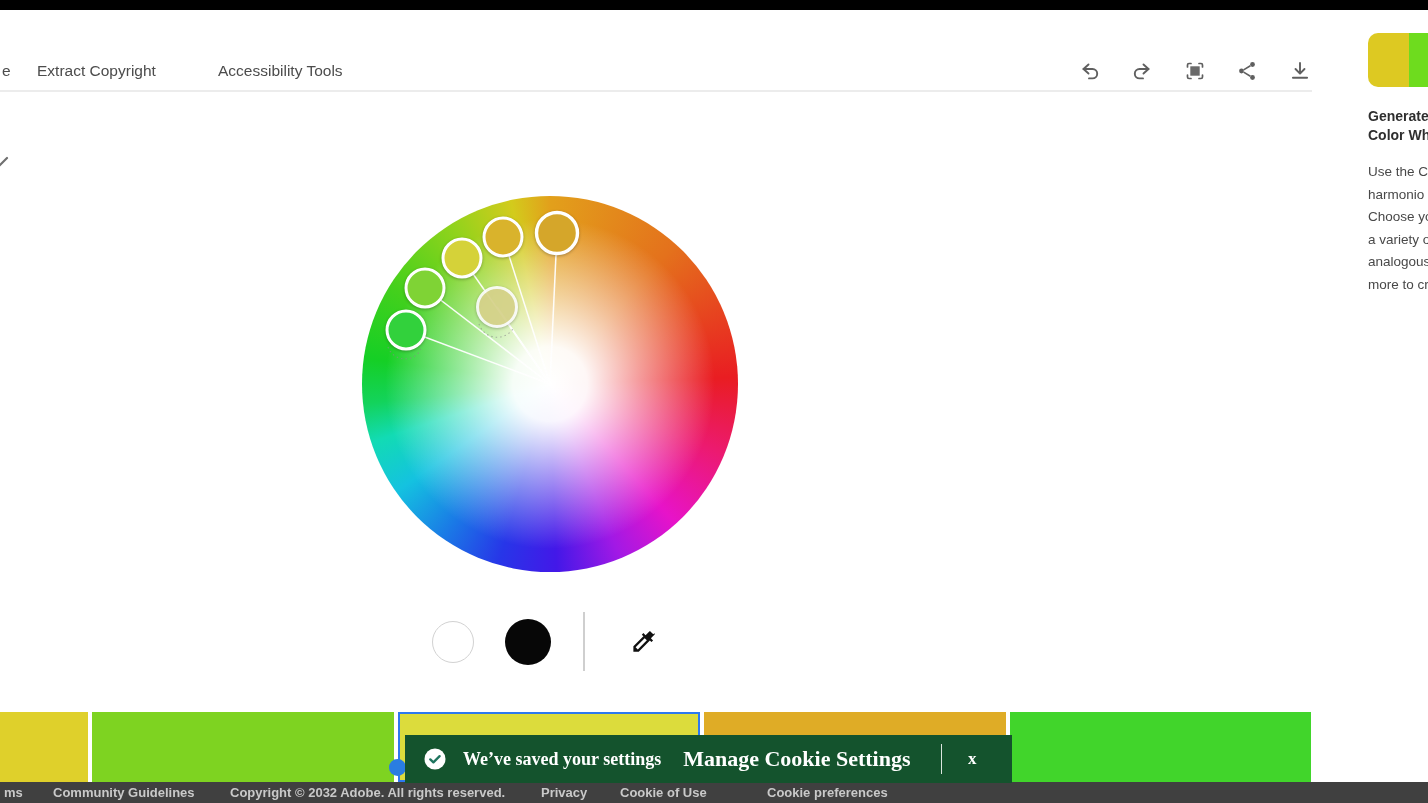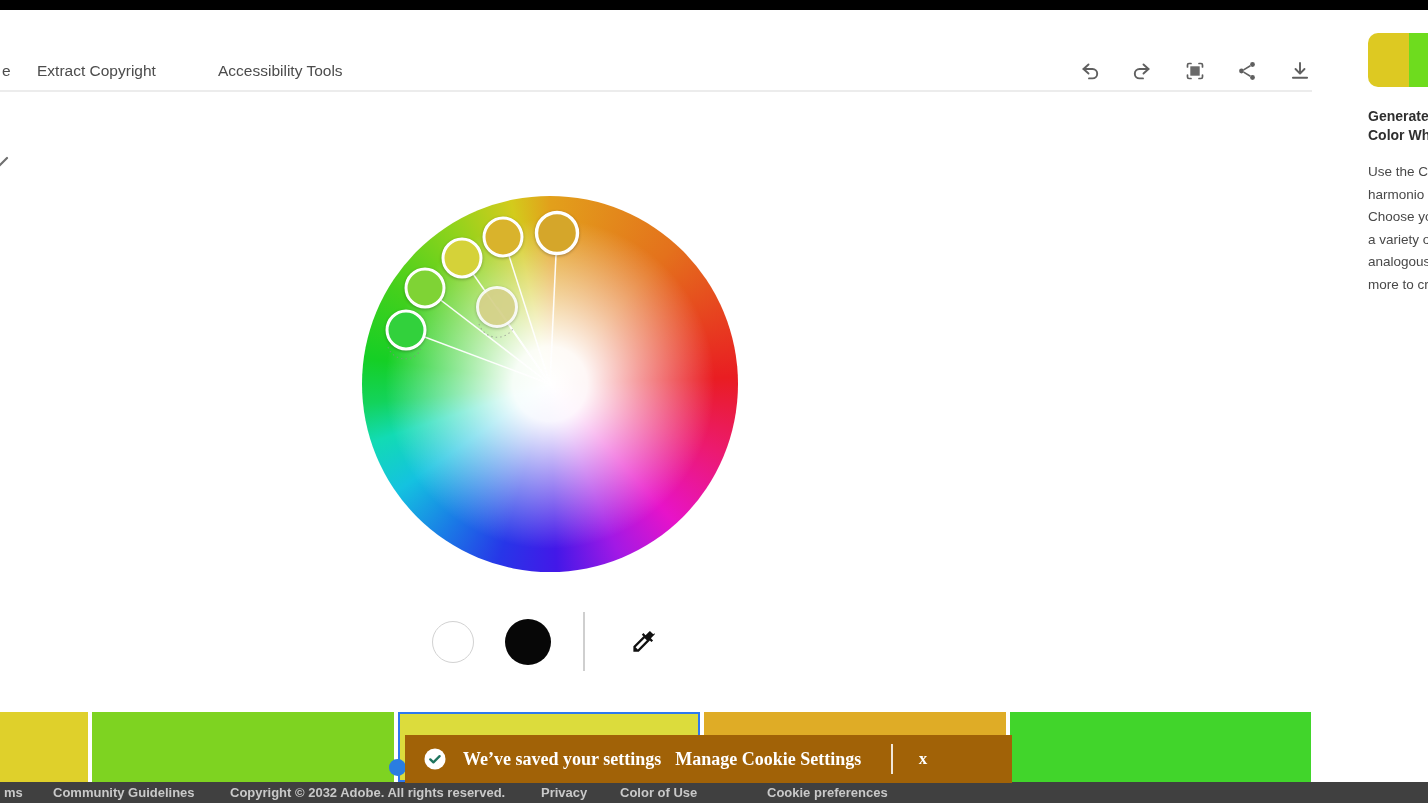--- a/index.html
+++ b/index.html
@@ -45,22 +45,22 @@
   .sw4{left:704px;width:302px;}
   .sw5{left:1010px;width:301px;}
   .blue-badge{position:absolute;left:389px;top:759px;width:17px;height:17px;border-radius:50%;
               background:#2a7de1;z-index:4;cursor:pointer;}
   
   .banner{position:absolute;left:405px;top:735px;width:607px;height:48px;z-index:10;
           display:flex;align-items:center;padding-left:19px;box-sizing:border-box;}
   .banner .check{width:22px;height:22px;flex:0 0 auto;}
   .banner-text{font-family:"Liberation Serif",serif;font-weight:700;font-size:18px;color:#fff;
                white-space:nowrap;margin-left:17px;}
-  .banner-manage{font-family:"Liberation Serif",serif;font-weight:700;font-size:18px;color:#fff;
-                 white-space:nowrap;margin-left:14px;cursor:pointer;}
+  .banner-manage{font-family:"Liberation Serif",serif;font-weight:700;font-size:22px;color:#fff;
+                 white-space:nowrap;margin-left:22px;cursor:pointer;}
   .banner-div{width:1.5px;height:30px;background:rgba(255,255,255,.85);margin-left:30px;}
   .banner-close{font-family:"Liberation Serif",serif;font-weight:700;font-size:17px;color:#fff;
                 margin-left:26px;cursor:pointer;}
   
   .footer{position:absolute;left:0;top:782px;width:1428px;height:21px;background:#404040;z-index:8;}
   .footer a{position:absolute;top:0;line-height:21px;font-size:13px;font-weight:700;color:#c9c9c9;
             text-decoration:none;white-space:nowrap;cursor:pointer;}
   .f1{left:4px;} .f2{left:53px;} .f3{left:230px;} .f4{left:541px;} .f5{left:620px;} .f6{left:767px;} .f7{left:888px;}
   
   .panel-thumb{position:absolute;left:1368px;top:33px;width:70px;height:54px;border-radius:10px 0 0 10px;
@@ -155,37 +155,37 @@
     <path fill="#101010" d="M20.71 5.63l-2.34-2.34c-.39-.39-1.02-.39-1.41 0l-3.12 3.12-1.93-1.91-1.41 1.41 1.42 1.42L3 16.25V21h4.75l9.92-9.92 1.42 1.42 1.41-1.41-1.92-1.92 3.12-3.12c.4-.4.4-1.03.01-1.42zM6.92 19 5 17.08l8.06-8.06 1.92 1.92L6.92 19z"></path>
   </svg>
 
   <div class="swatch sw1" style="background-color: rgb(223, 208, 43);"></div>
   <div class="swatch sw2" style="background-color: rgb(126, 211, 33);"></div>
   <div class="swatch sw3" style="background-color: rgb(220, 220, 60);"></div>
   <div class="swatch sw4" style="background-color: rgb(223, 172, 38);"></div>
   <div class="swatch sw5" style="background-color: rgb(65, 213, 43);"></div>
   <div class="blue-badge"></div>
 
-  <div class="banner" style="background-color: #a16207;">
+  <div class="banner" style="background-color: #14532d;">
     <svg class="check" viewBox="0 0 22 22">
       <circle cx="11" cy="11" r="10.5" fill="#ffffff"></circle>
       <path d="M6.3 11.4 L9.4 14.4 L15.6 8.1" fill="none" stroke="#1e745e" stroke-width="2.3" stroke-linecap="round" stroke-linejoin="round"></path>
     </svg>
     <span class="banner-text">We’ve saved your settings</span>
     <span class="banner-manage">Manage Cookie Settings</span>
     <span class="banner-div"></span>
     <span class="banner-close">x</span>
   </div>
 
   <div class="footer">
     <a class="f1">ms</a>
     <a class="f2">Community Guidelines</a>
     <a class="f3">Copyright © 2032 Adobe. All rights reserved.</a>
     <a class="f4">Privacy</a>
-    <a class="f5">Color of Use</a>
+    <a class="f5">Cookie of Use</a>
     <a class="f6">Cookie preferences</a>
   </div>
 
   <div class="panel-thumb">
     <div class="half-l" style="background-color: rgb(221, 201, 34);"></div>
     <div class="half-r" style="background-color: rgb(110, 220, 30);"></div>
   </div>
   <div class="panel-heading">
     <div>Generate</div>
     <div>Color Whe</div>

